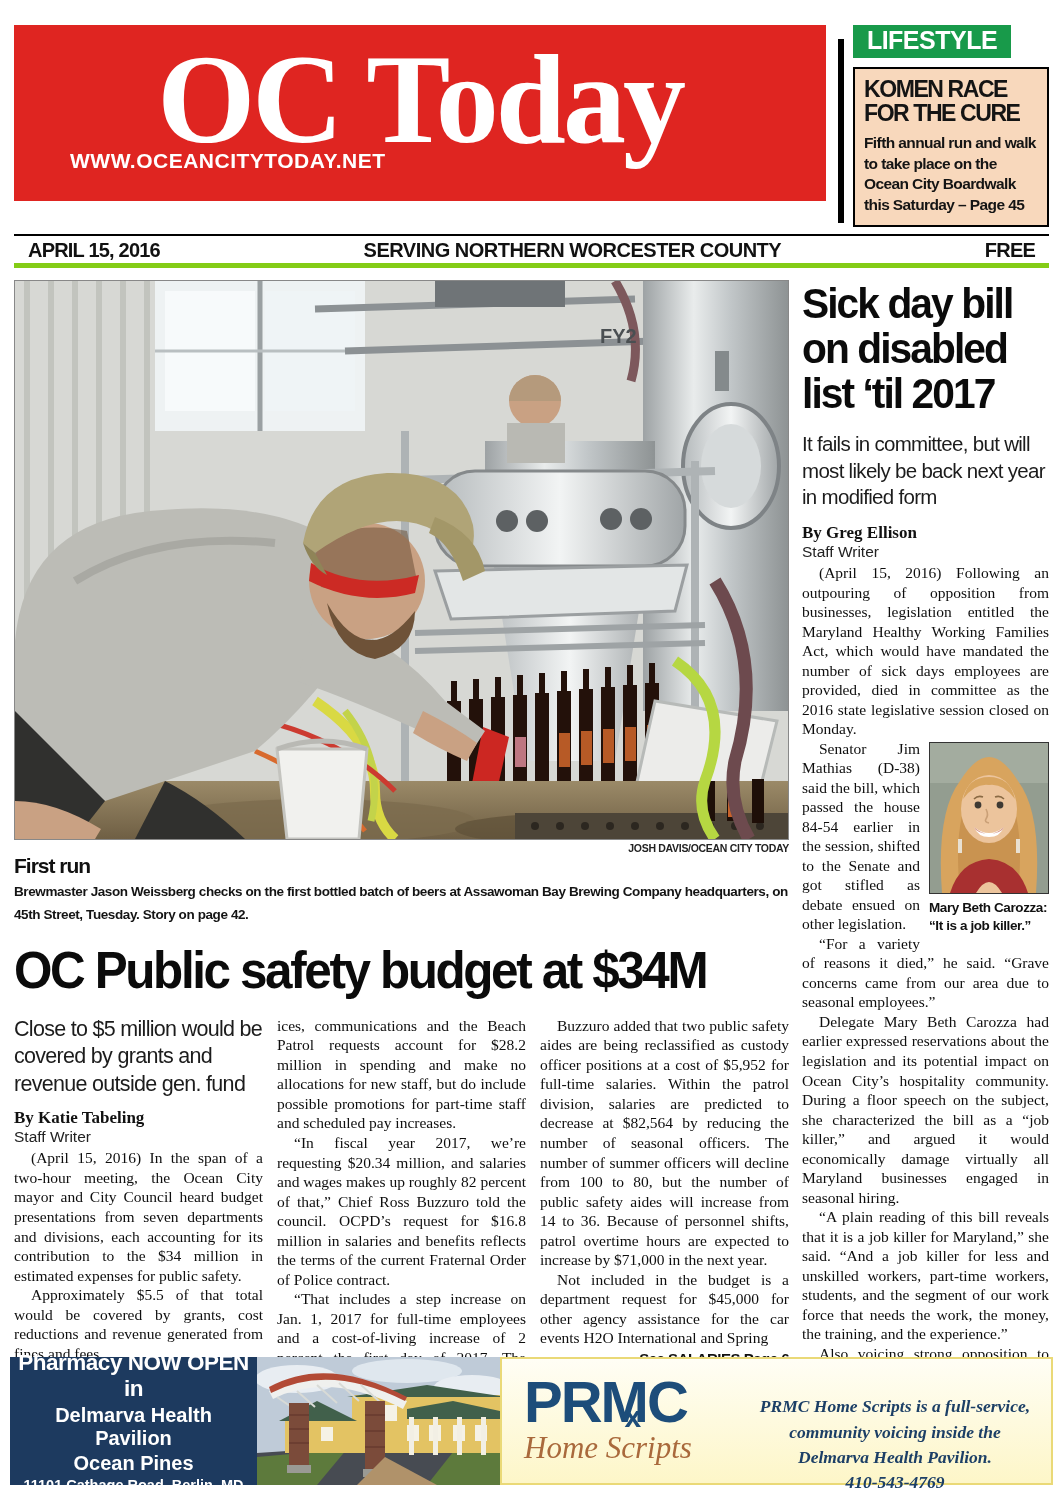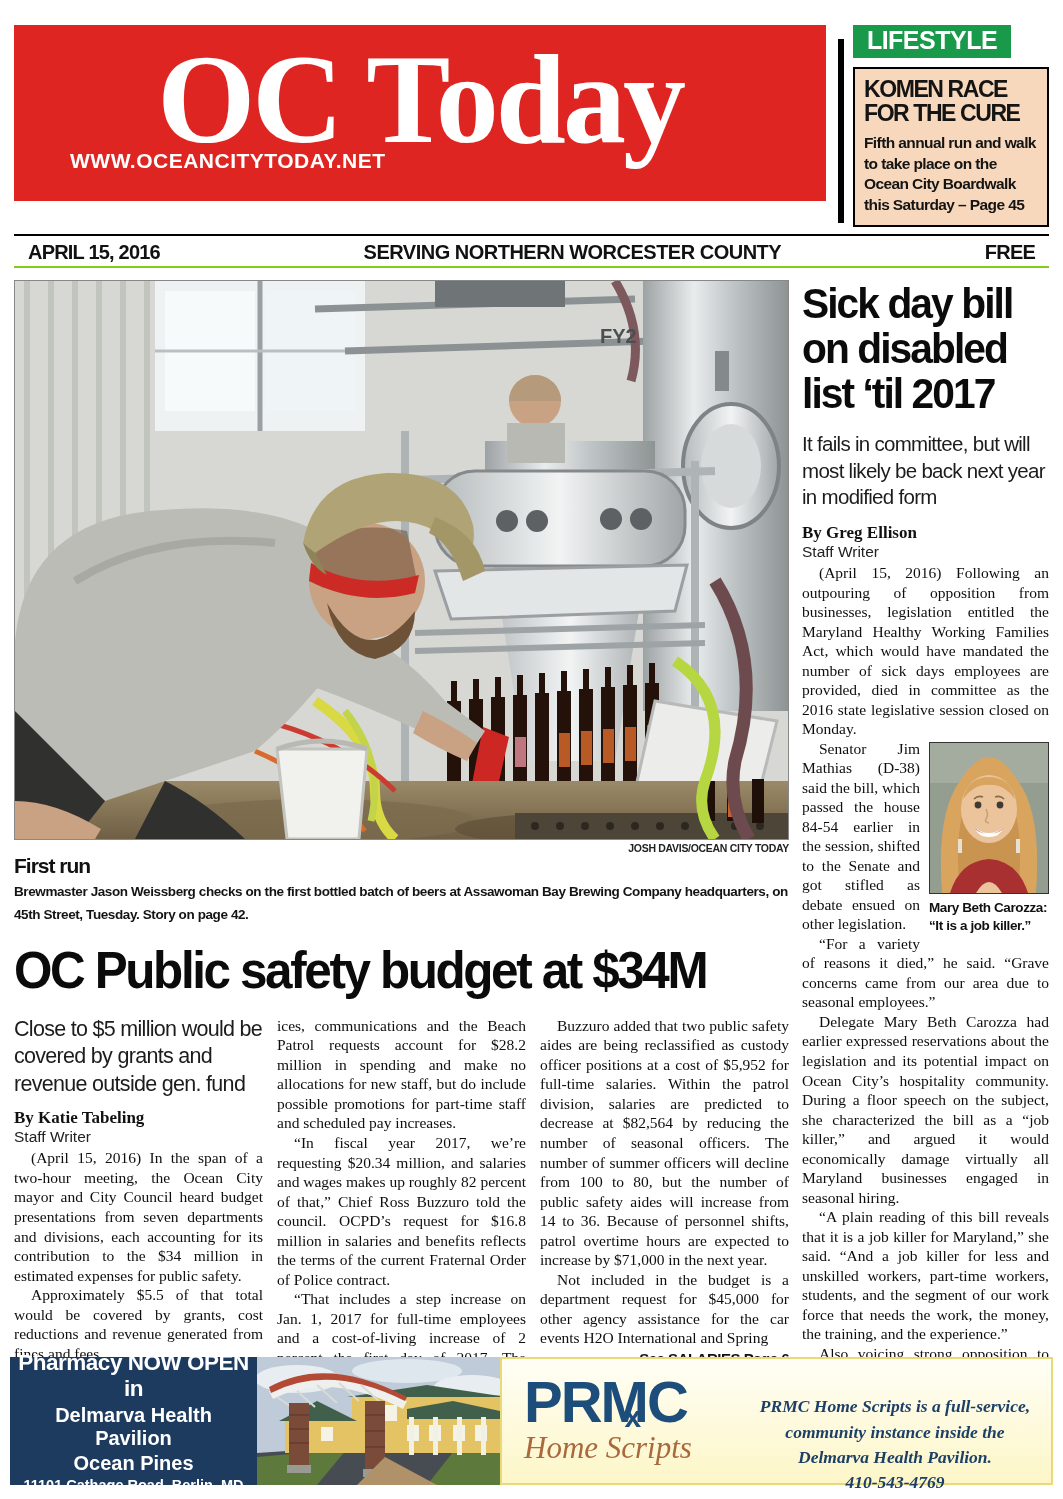--- a/index.html
+++ b/index.html
@@ -37,21 +37,21 @@
   .komen-title {
     font-family:"Liberation Sans", sans-serif; font-weight:bold; color:#141414;
     font-size:24px; line-height:1.02; letter-spacing:-1.5px; transform:scaleX(.96); transform-origin:left;
   }
   .komen-text {
     margin-top:7px; font-family:"Liberation Sans", sans-serif; font-weight:bold;
     font-size:15.5px; line-height:1.33; letter-spacing:-0.6px; color:#141414;
   }
   
   .date-bar {
-    margin:7px 14px 0 14px; border-top:2px solid #000; border-bottom:2px solid #84cc16;
+    margin:7px 14px 0 14px; border-top:2px solid #000; border-bottom:5px solid #84cc16;
     display:flex; align-items:center; justify-content:space-between;
     height:34px; font-family:"Liberation Sans", sans-serif; font-weight:bold;
     font-size:20px; letter-spacing:-0.8px; padding:2px 14px 0 14px;
   }
   .date-bar .center { letter-spacing:-0.5px; }
   
   .content { display:flex; padding:12px 14px 0 14px; gap:13px; }
   .left-main { width:775px; }
   .photo-frame { width:775px; height:560px; border:1px solid #888; background:#15803d; }
   .photo-frame svg { display:block; }
@@ -473,20 +473,20 @@
         <path d="M128 100 L180 128 L100 128 Z" fill="#b0926a"></path>
       </svg>
     </div>
     <div class="ad-cream">
       <div class="prmc">
         <div class="prmc-top"><span>PR</span><span class="rx"><span class="x">x</span></span><span>MC</span></div>
         <div class="prmc-bottom">Home Scripts</div>
       </div>
       <div class="ad-copy">
         <div>PRMC Home Scripts is a full-service,</div>
-        <div>community instance inside the</div>
+        <div>community voicing inside the</div>
         <div>Delmarva Health Pavilion.</div>
         <div>410-543-4769</div>
       </div>
     </div>
   </footer>
 
 </div>
 
 </body></html>

